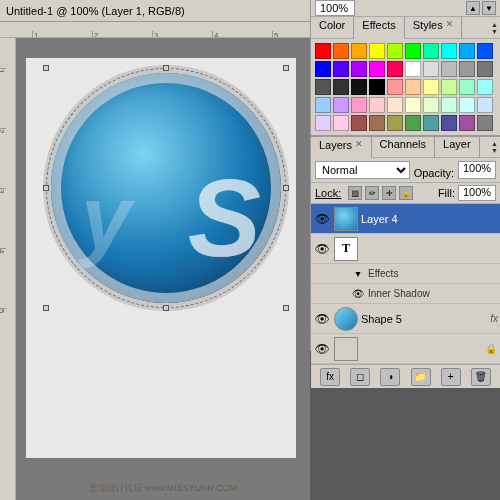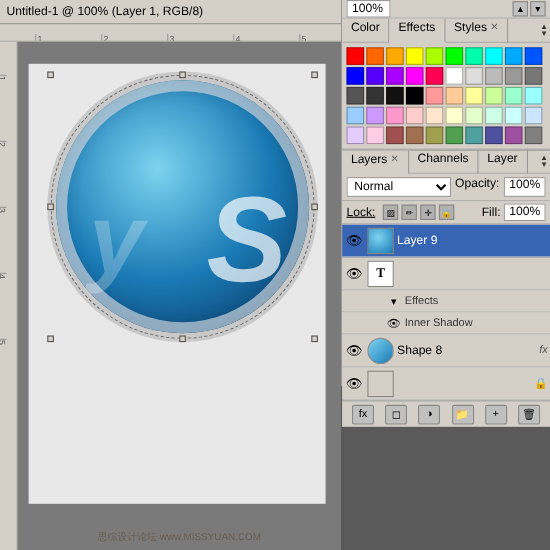--- a/index.html
+++ b/index.html
@@ -285,21 +285,21 @@
       display: flex;
       align-items: center;
       background: #d4d0c8;
       height: 22px;
       border-bottom: 1px solid #aaa;
       border-top: 1px solid #999;
     }
 
     .layers-controls {
       display: flex;
-      align-items: flex-start;
+      align-items: flex-end;
       padding: 3px 4px;
       background: #d4d0c8;
       border-bottom: 1px solid #aaa;
       gap: 4px;
     }
 
     .blend-mode-select {
       flex: 1;
       height: 18px;
       background: #fff;
@@ -711,41 +711,41 @@
         <div class="fill-value">
           <span>100%</span>
         </div>
       </div>
 
       <div class="layers-list" id="layers-list">
 
         <div class="layer-row active">
           <div class="layer-eye">👁</div>
           <div class="layer-thumb layer-thumb-blue"></div>
-          <span class="layer-name">Layer 9</span>
+          <span class="layer-name">Layer 4</span>
         </div>
 
         <div class="layer-row">
           <div class="layer-eye">👁</div>
           <div class="layer-thumb layer-thumb-text">T</div>
         </div>
 
         <div class="layer-sub">
           <span class="layer-sub-eye">▾</span>
           <span class="layer-sub-name">Effects</span>
         </div>
         <div class="layer-sub">
           <span class="layer-sub-eye">👁</span>
           <span class="layer-sub-name">Inner Shadow</span>
         </div>
 
         <div class="layer-row">
           <div class="layer-eye">👁</div>
           <div class="layer-thumb layer-thumb-shape"></div>
-          <span class="layer-name">Shape 8</span>
+          <span class="layer-name">Shape 5</span>
           <span class="layer-fx">fx</span>
         </div>
 
         <div class="layer-row">
           <div class="layer-eye">👁</div>
           <div class="layer-thumb" style="background:#d4d0c8;"></div>
           <span style="font-size:10px;margin-left:auto;">🔒</span>
         </div>
       </div>
 

